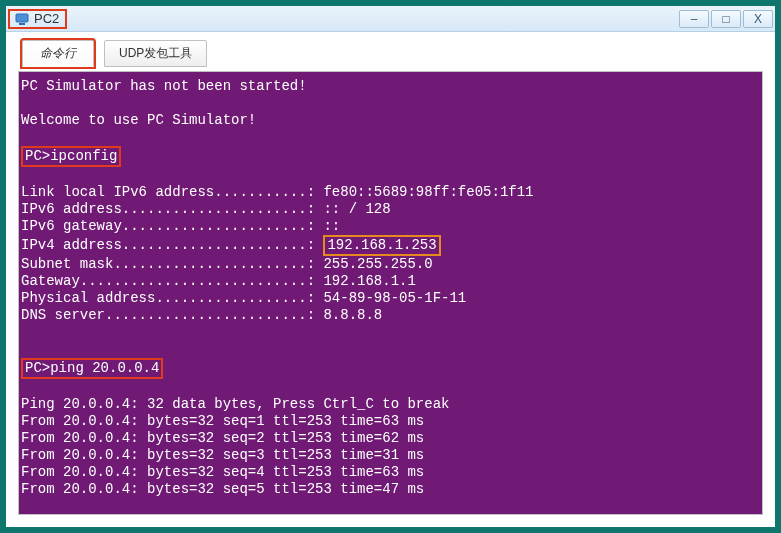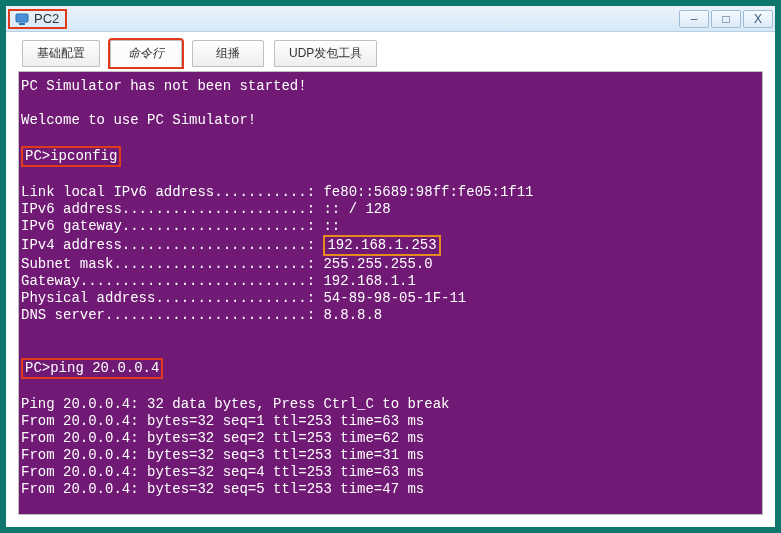--- a/index.html
+++ b/index.html
@@ -129,23 +129,21 @@
       <span class="title">PC2</span>
     </span>
     <div class="winbtns">
       <div class="winbtn">–</div>
       <div class="winbtn">□</div>
       <div class="winbtn">X</div>
     </div>
   </div>
 
   <div class="tabbar">
-    <div class="tab">基础配置</div>
     <div class="tab active cmdline">命令行</div>
-    <div class="tab">组播</div>
     <div class="tab">UDP发包工具</div>
   </div>
 
   <div class="terminal-wrap">
     <div class="terminal"><span>PC Simulator has not been started!</span>
 
 <span>Welcome to use PC Simulator!</span>
 
 <span class="hl-red">PC&gt;ipconfig</span>
 

